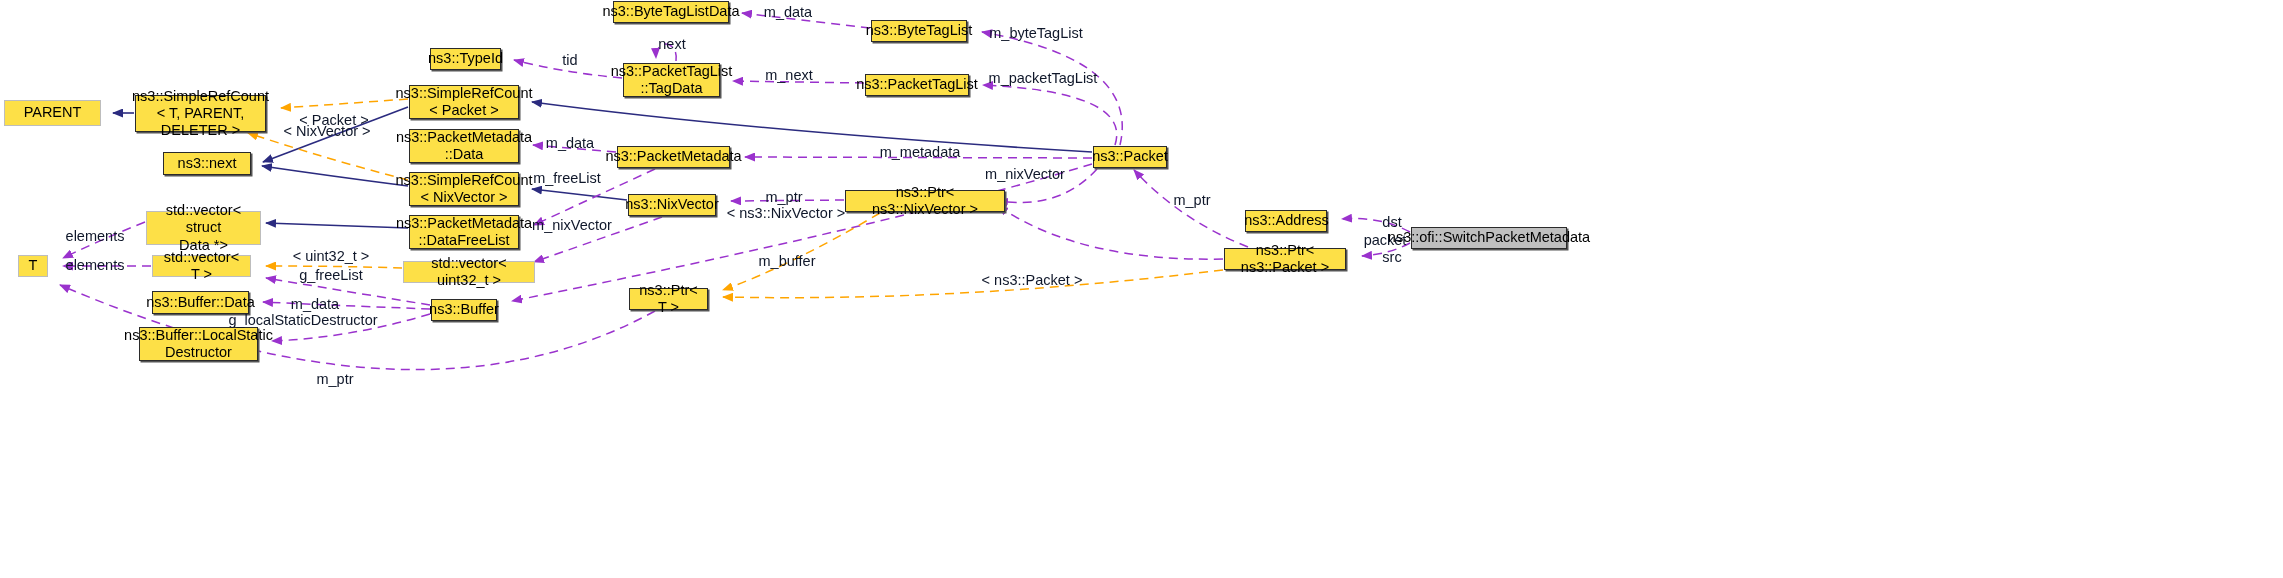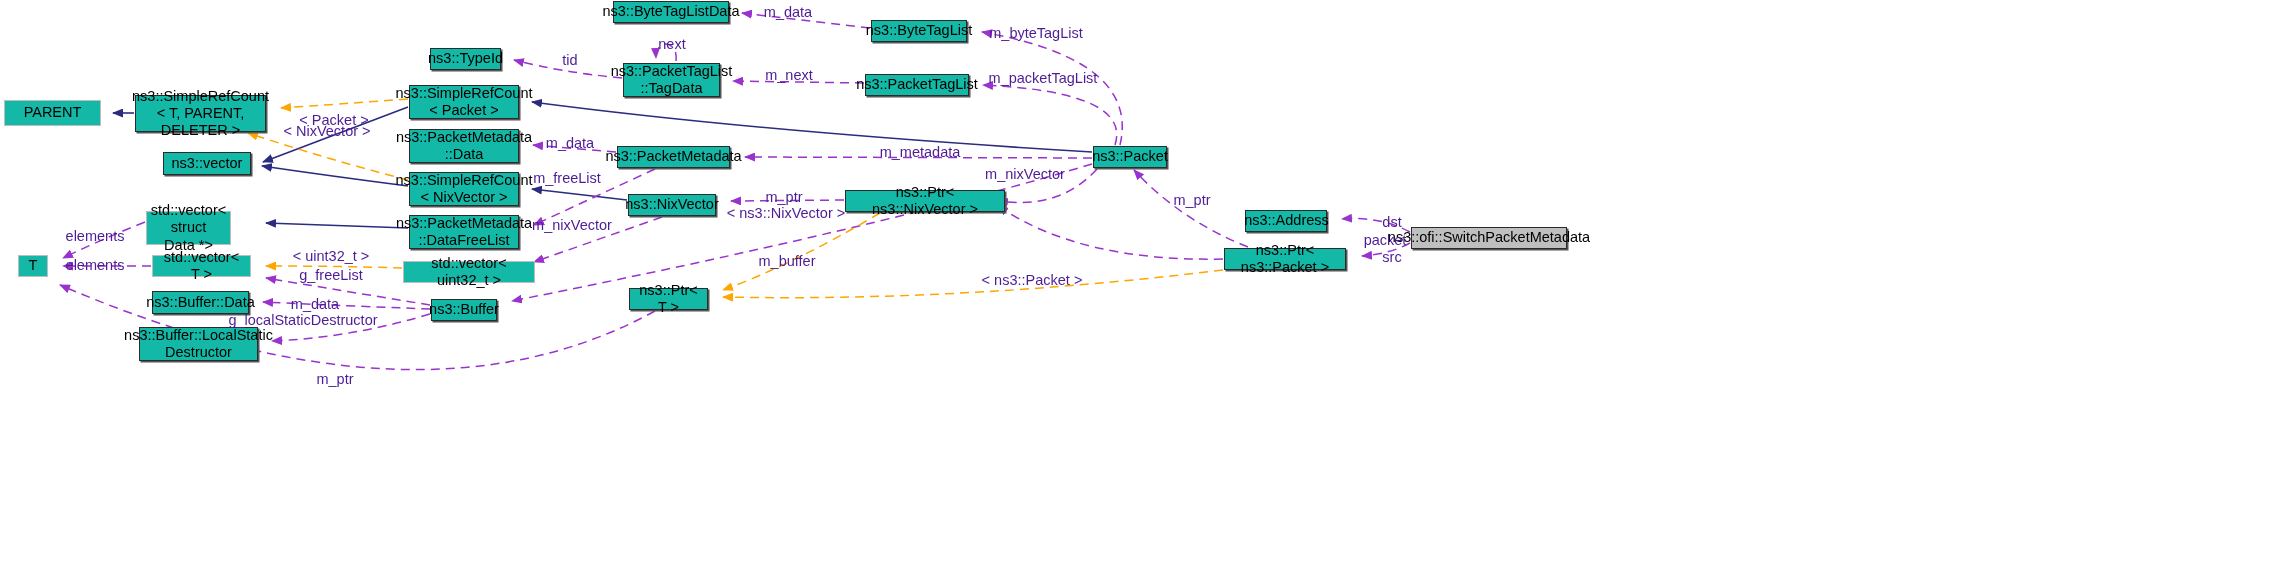--- a/index.html
+++ b/index.html
@@ -22,21 +22,21 @@
     height: 578px;
     pointer-events: none;
   }
   .node {
     position: absolute;
     box-sizing: border-box;
     display: flex;
     align-items: center;
     justify-content: center;
     text-align: center;
-    background: #14b8a6;
+    background: #fde047;
     border: 1px solid #404040;
     font-size: 14.5px;
     color: #000000;
     line-height: 1.18;
     white-space: pre-line;
     padding: 1px 5px;
   }
   
   .node.cls {
     border: 1px solid #2b2b2b;
@@ -49,21 +49,21 @@
   }
   
   .node.focus {
     background: #bfbfbf;
     border: 1px solid #2b2b2b;
     box-shadow: 1.5px 1.5px 0 0 #555555;
   }
   .edge-label {
     position: absolute;
     font-size: 14.5px;
-    color: #4c1d95;
+    color: #0f172a;
     background: transparent;
     white-space: pre-line;
     line-height: 1.15;
     transform: translate(-50%, -50%);
   }
 </style>
 </head>
 <body>
 
 <div id="diagram">
@@ -155,22 +155,22 @@
 
       <path d="M880,213 Q790,266 723,290" marker-end="url(#arrOrange)"></path>
 
       <path d="M1223,270 Q960,302 723,297" marker-end="url(#arrOrange)"></path>
     </g>
   </svg>
 
   <div class="node ext" style="left:4px;   top:100px; width:97px;  height:26px;">PARENT</div>
   <div class="node cls" style="left:135px; top:95px;  width:131px; height:37px;">ns3::SimpleRefCount
 &lt; T, PARENT, DELETER &gt;</div>
-  <div class="node cls" style="left:163px; top:152px; width:88px;  height:23px;">ns3::vector</div>
-  <div class="node ext" style="left:146px; top:211px; width:85px; height:34px;">std::vector&lt; struct
+  <div class="node cls" style="left:163px; top:152px; width:88px;  height:23px;">ns3::next</div>
+  <div class="node ext" style="left:146px; top:211px; width:115px; height:34px;">std::vector&lt; struct
 Data *&gt;</div>
   <div class="node ext" style="left:18px;  top:255px; width:30px;  height:22px;">T</div>
   <div class="node ext" style="left:152px; top:255px; width:99px;  height:22px;">std::vector&lt; T &gt;</div>
   <div class="node cls" style="left:152px; top:291px; width:97px;  height:23px;">ns3::Buffer::Data</div>
   <div class="node cls" style="left:139px; top:327px; width:119px; height:34px;">ns3::Buffer::LocalStatic
 Destructor</div>
 
   <div class="node cls" style="left:409px; top:85px;  width:110px; height:34px;">ns3::SimpleRefCount
 &lt; Packet &gt;</div>
   <div class="node cls" style="left:409px; top:129px; width:110px; height:34px;">ns3::PacketMetadata

